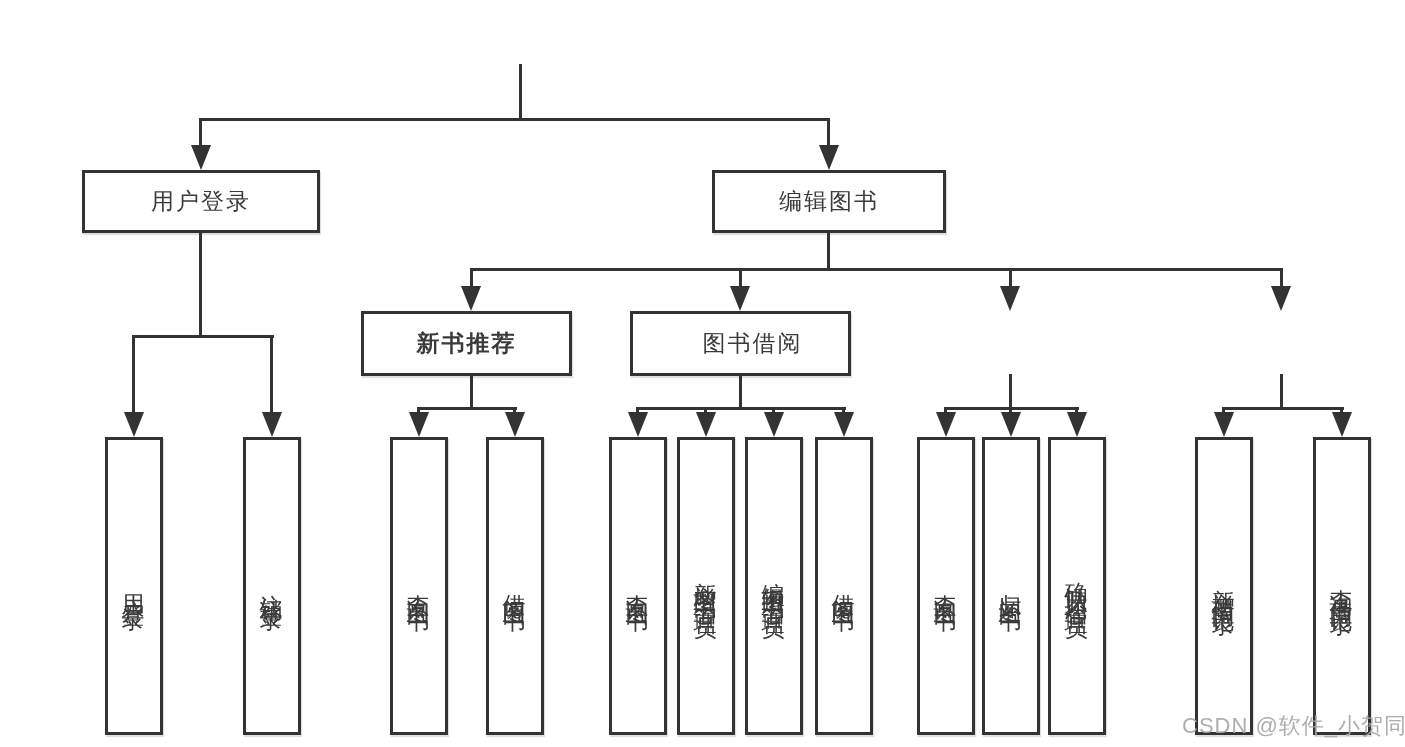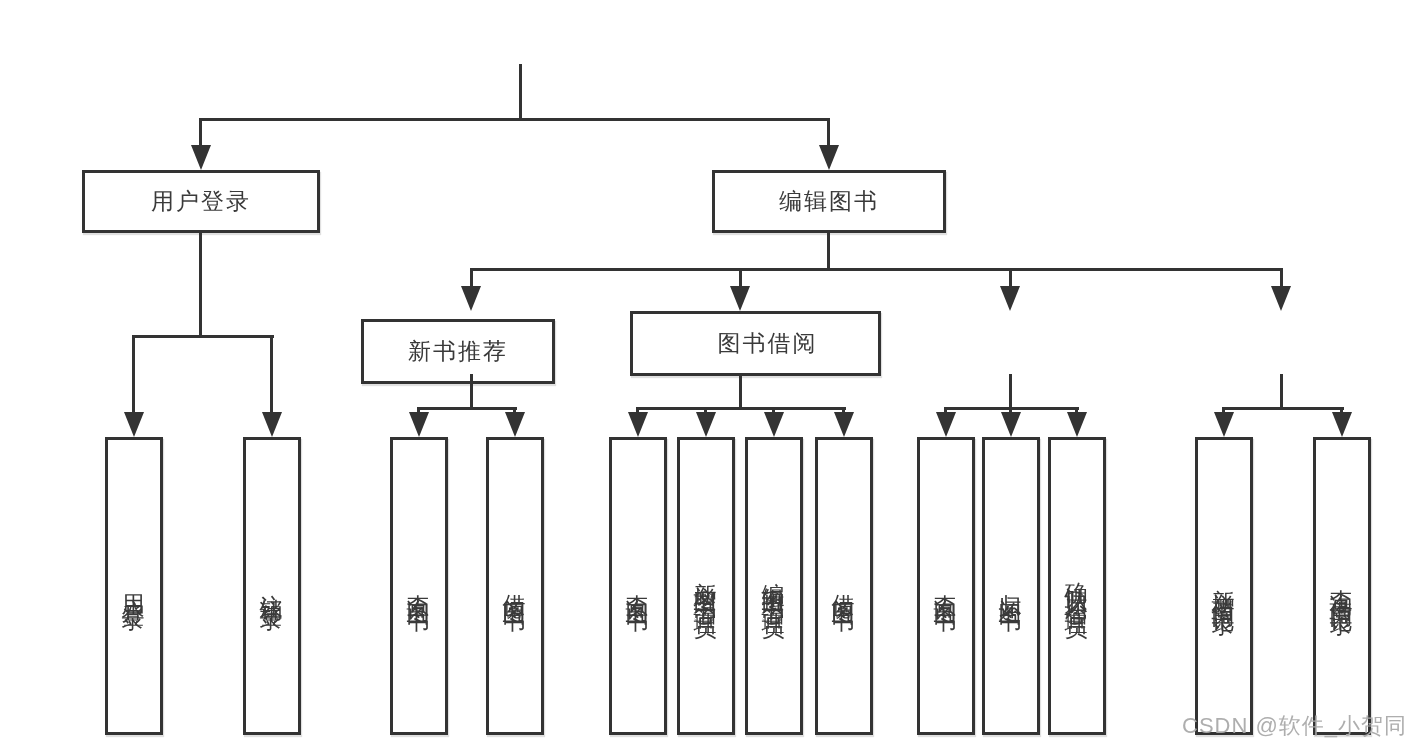--- a/index.html
+++ b/index.html
@@ -59,22 +59,22 @@
   <div class="line" style="left:470px; top:268px; width:813px; height:3px;"></div>
   <div class="line" style="left:470px; top:268px; width:3px; height:22px;"></div>
   <div class="arrow" style="left:461px; top:286px;"></div>
   <div class="line" style="left:739px; top:268px; width:3px; height:22px;"></div>
   <div class="arrow" style="left:730px; top:286px;"></div>
   <div class="line" style="left:1009px; top:268px; width:3px; height:22px;"></div>
   <div class="arrow" style="left:1000px; top:286px;"></div>
   <div class="line" style="left:1280px; top:268px; width:3px; height:22px;"></div>
   <div class="arrow" style="left:1271px; top:286px;"></div>
 
-  <div class="box" style="left:361px; top:319px; width:194px; height:65px;">新书推荐</div>
-  <div class="box" style="left:630px; top:311px; width:251px; height:65px;padding-left:24px;">图书借阅</div>
+  <div class="box" style="left:361px; top:311px; width:211px; height:65px;font-weight:bold;">新书推荐</div>
+  <div class="box" style="left:630px; top:311px; width:221px; height:65px;padding-left:24px;">图书借阅</div>
 
   <div class="line" style="left:470px; top:374px; width:3px; height:36px;"></div>
   <div class="line" style="left:417px; top:407px; width:100px; height:3px;"></div>
   <div class="line" style="left:417px; top:407px; width:3px; height:10px;"></div>
   <div class="arrow" style="left:409px; top:412px;"></div>
   <div class="line" style="left:513px; top:407px; width:3px; height:10px;"></div>
   <div class="arrow" style="left:505px; top:412px;"></div>
 
   <div class="line" style="left:739px; top:374px; width:3px; height:36px;"></div>
   <div class="line" style="left:636px; top:407px; width:210px; height:3px;"></div>

